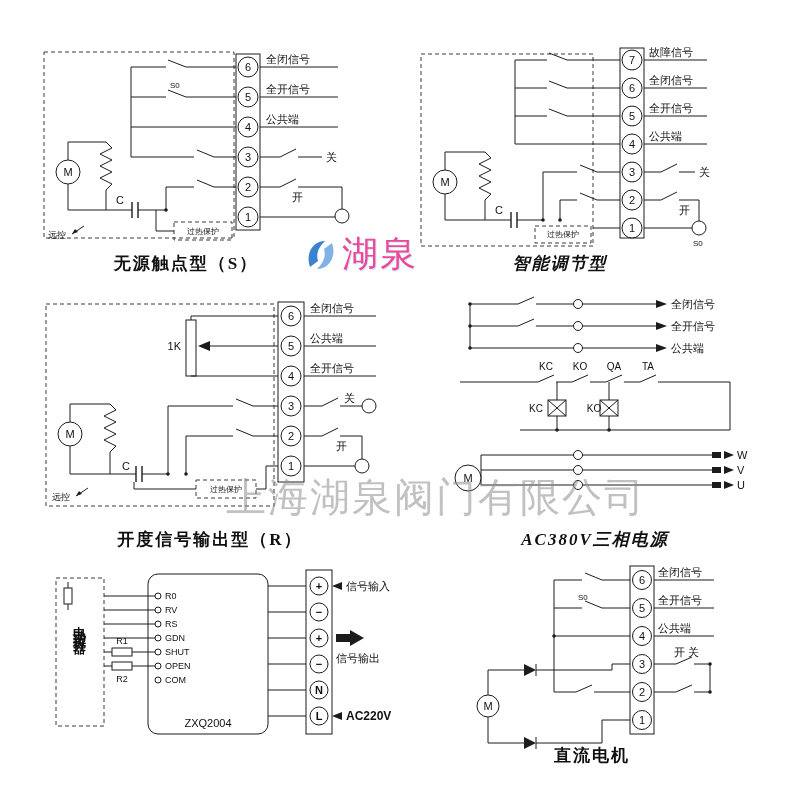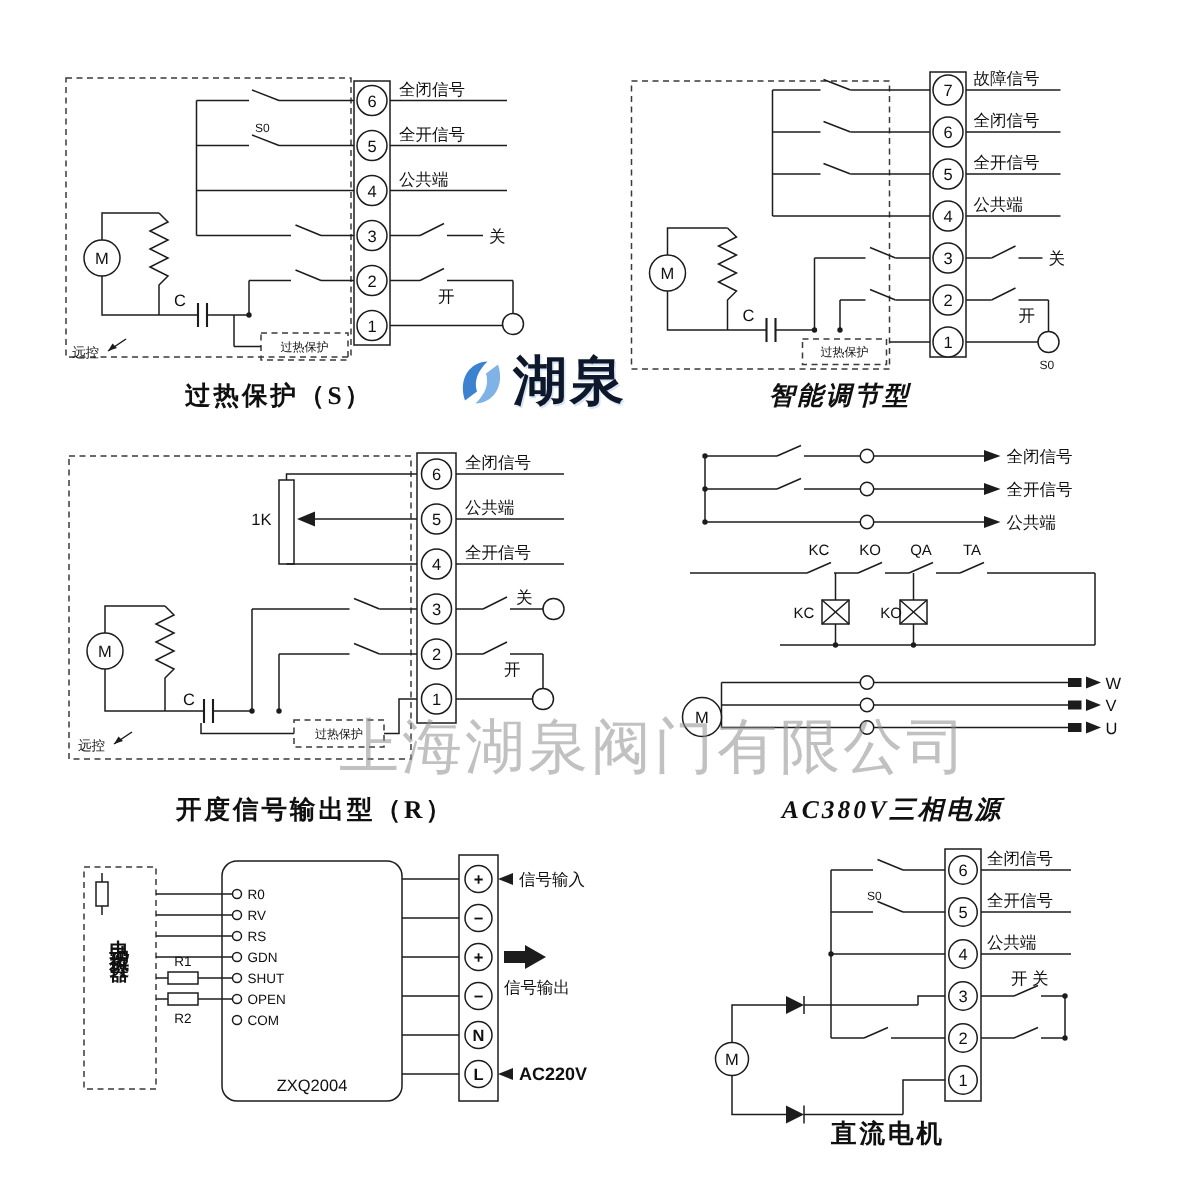--- a/index.html
+++ b/index.html
@@ -4,21 +4,21 @@
 <style>
   html,body{margin:0;padding:0;background:#ffffff;}
   .page{position:relative;width:800px;height:800px;background:#fff;overflow:hidden;font-family:"Liberation Sans",sans-serif;}
   .title{position:absolute;top:8px;left:0;right:0;text-align:center;z-index:7;}
   .title span{font-family:"Liberation Serif",serif;font-size:20px;font-weight:bold;color:#cc1111;border-bottom:2px solid #cc1111;padding-bottom:1px;letter-spacing:2px;}
   .panel{position:absolute;z-index:2;}
   .caption{position:absolute;z-index:3;font-family:"Liberation Serif",serif;font-weight:bold;font-size:17px;color:#101010;letter-spacing:2px;text-align:center;}
   .caption.italic{font-style:italic;}
   .wm-logo{position:absolute;top:230px;left:303px;z-index:6;display:flex;align-items:center;gap:3px;pointer-events:none;}
   .logo-mark{width:36px;height:36px;display:inline-block;}
-  .logo-text{font-size:36px;font-weight:bold;color:#0f172a;font-family:"Liberation Sans",sans-serif;text-shadow:1px 1px 0 #d5e4f6;letter-spacing:2px;}
+  .logo-text{font-size:36px;font-weight:normal;color:#ec4899;font-family:"Liberation Sans",sans-serif;text-shadow:1px 1px 0 #d5e4f6;letter-spacing:2px;}
   .wm-company{position:absolute;top:470px;left:0;width:800px;text-align:center;z-index:6;font-family:"Liberation Serif",serif;font-size:40px;color:#8f8f8f;opacity:.55;letter-spacing:2px;pointer-events:none;margin-left:36px;}
   .vtext{position:absolute;writing-mode:vertical-lr;text-orientation:upright;font-size:13px;letter-spacing:4px;color:#101010;font-family:"Liberation Sans",sans-serif;font-weight:bold;}
   svg{display:block;}
   svg text{fill:#101010;font-family:"Liberation Sans",sans-serif;}
   .wire{stroke:#1c1c1c;stroke-width:1;fill:none;}
   .thick{stroke-width:1.4;}
   .term{fill:#ffffff;stroke:#1c1c1c;stroke-width:1;}
   .dashbox{fill:none;stroke:#3a3a3a;stroke-width:1;stroke-dasharray:4 3;}
   .dot{fill:#1c1c1c;stroke:none;}
   .lug{fill:#1c1c1c;stroke:none;}
@@ -112,21 +112,21 @@
           <circle class="term" cx="212" cy="175" r="10"></circle>
       </g>
       <text class="num" x="212" y="29">6</text>
       <text class="num" x="212" y="59">5</text>
       <text class="num" x="212" y="89">4</text>
       <text class="num" x="212" y="119">3</text>
       <text class="num" x="212" y="149">2</text>
       <text class="num" x="212" y="179">1</text>
     </svg>
   </div>
-  <div class="caption" style="left:36px;top:252px;width:300px">过热保护（S）</div>
+  <div class="caption" style="left:36px;top:252px;width:300px">无源触点型（S）</div>
 
   <div class="panel" style="left:415px;top:40px;width:300px;height:240px">
     <svg width="300" height="240" viewBox="0 0 300 240">
       <rect class="dashbox" x="6" y="14" width="172" height="192"></rect>
       <rect class="term" x="205" y="8" width="24" height="190"></rect>
       <g>
         <line class="wire" x1="229" y1="20" x2="292" y2="20"></line>
         <line class="wire" x1="229" y1="48" x2="292" y2="48"></line>
         <line class="wire" x1="229" y1="76" x2="292" y2="76"></line>
         <line class="wire" x1="229" y1="104" x2="292" y2="104"></line>

